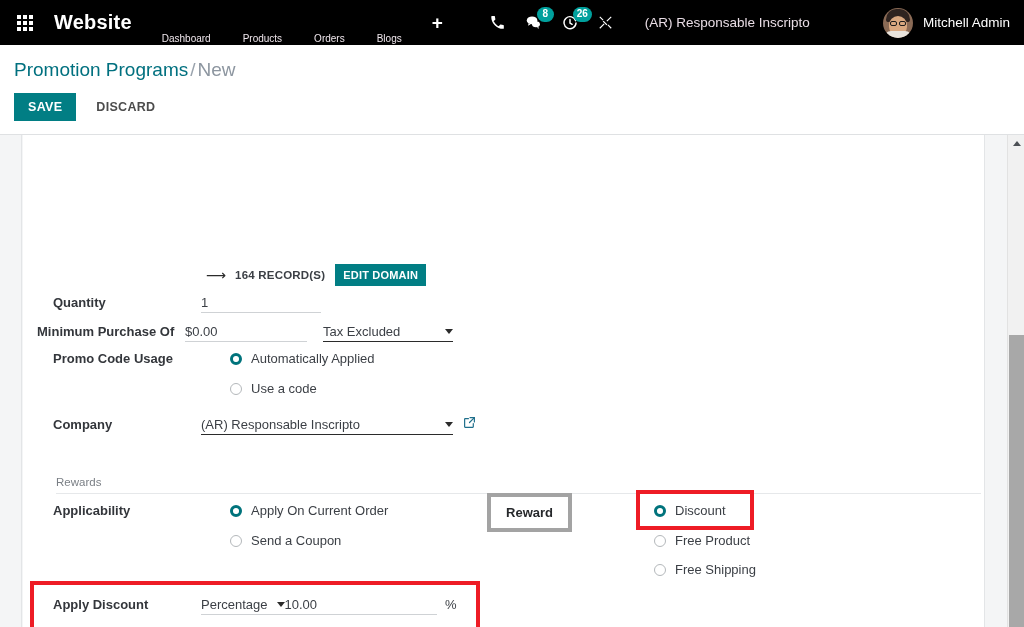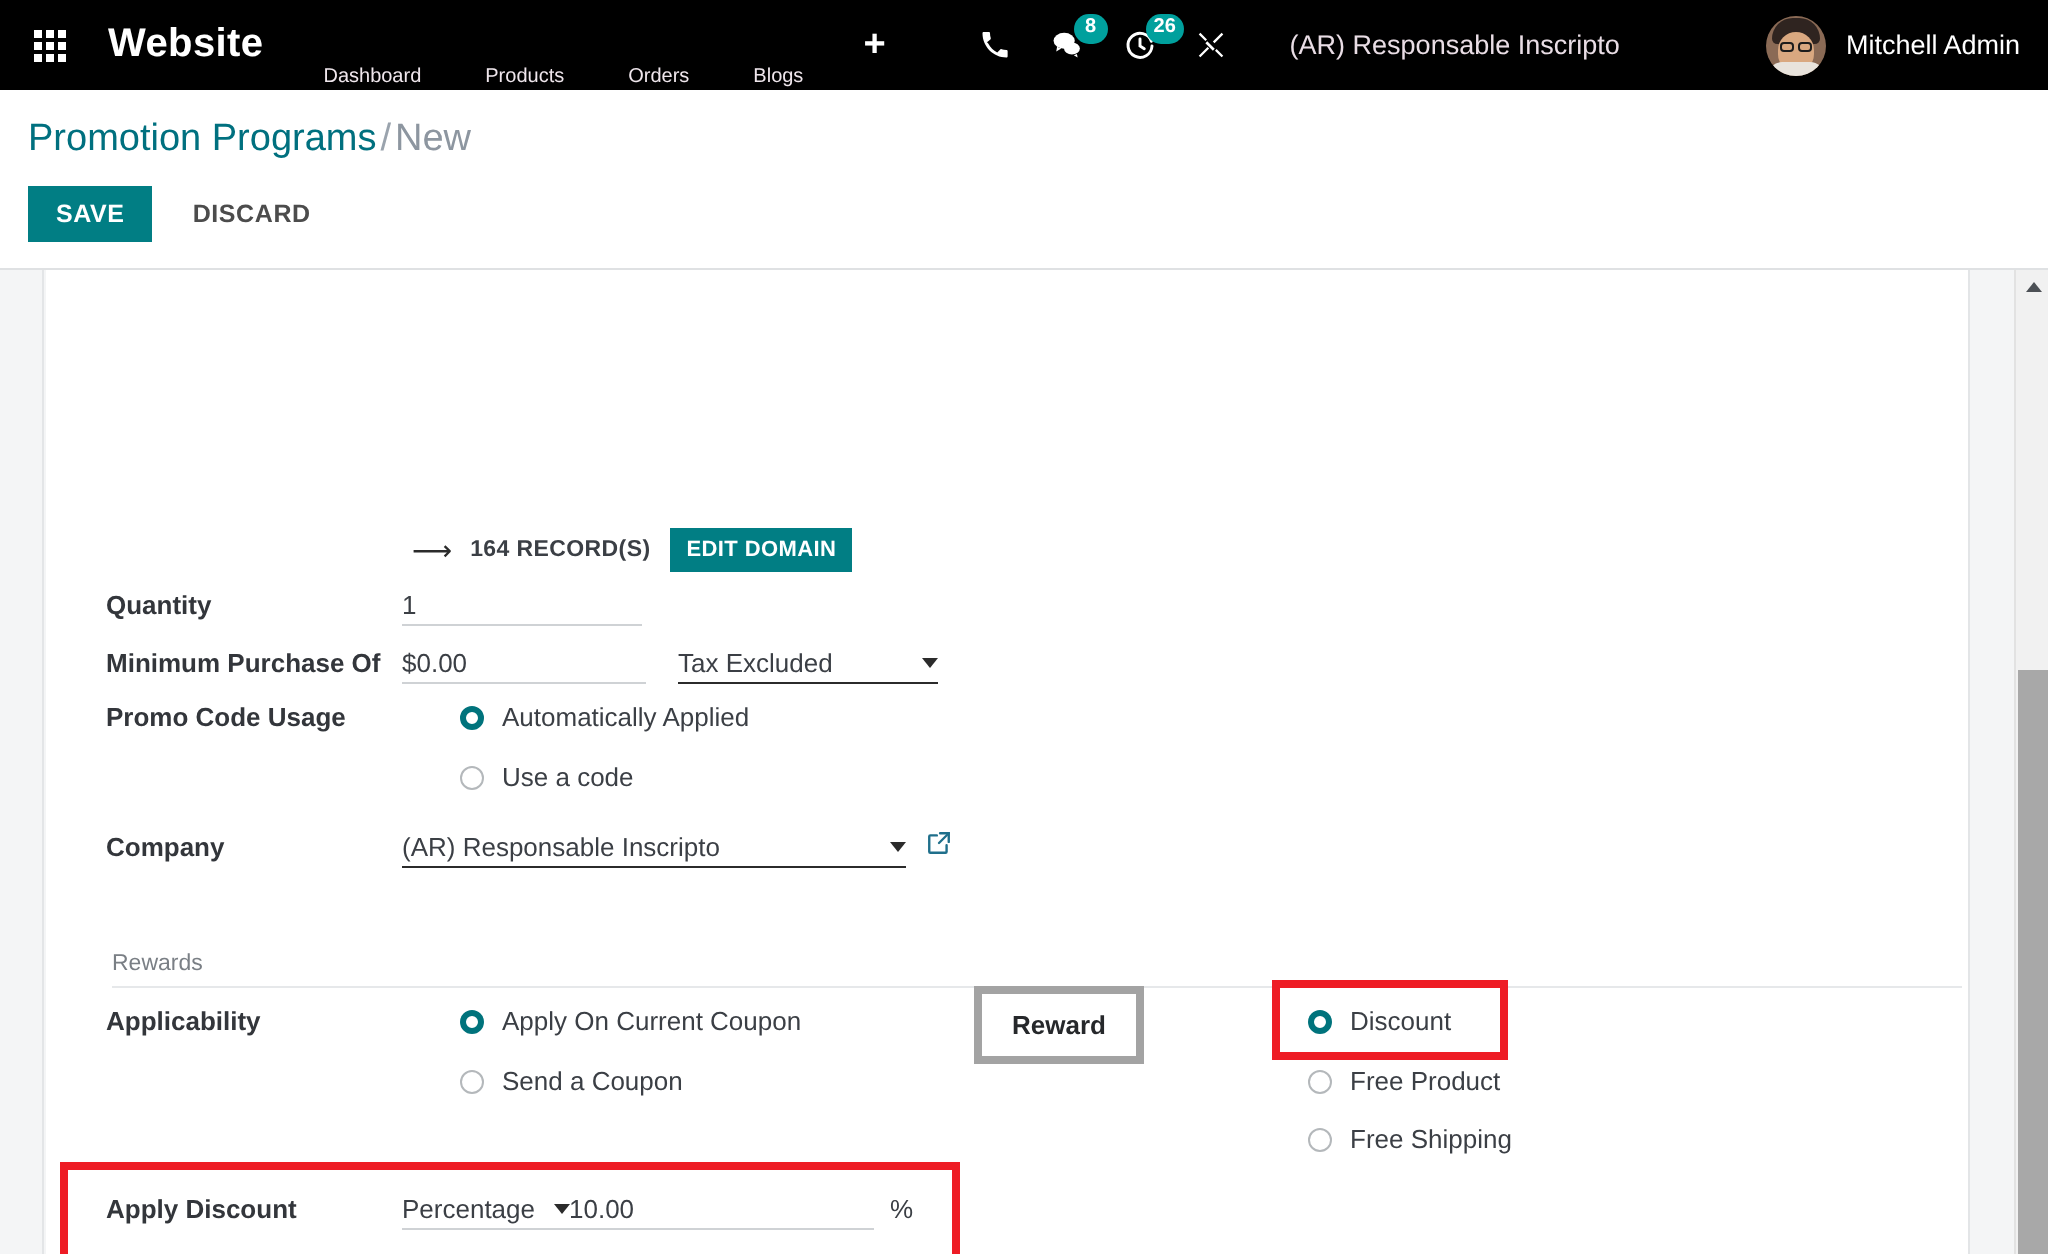--- a/index.html
+++ b/index.html
@@ -451,21 +451,21 @@
         <span class="arrow-ico">⟶</span>
         <span class="rec-count">164 RECORD(S)</span>
         <button class="btn-editdomain">EDIT DOMAIN</button>
       </div>
 
       <div class="row" style="left:30px; top:160px;">
         <span class="lbl">Quantity</span>
         <span class="underline val" style="width:120px;">1</span>
       </div>
 
-      <div class="row" style="left:30px; top:189px;">
+      <div class="row" style="left:14px; top:189px;">
         <span class="lbl">Minimum Purchase Of</span>
         <span class="underline val" style="width:122px;">$0.00</span>
         <span class="underline-dark" style="width:130px; margin-left:16px; display:flex; justify-content:space-between; align-items:center;">
           <span class="val">Tax Excluded</span>
           <span class="caret"></span>
         </span>
       </div>
 
       <div class="row" style="left:30px; top:216px;">
         <span class="lbl">Promo Code Usage</span>
@@ -495,21 +495,21 @@
       </div>
 
       <div class="sec-title" style="left:33px; top:341px;">Rewards</div>
       <div class="sec-rule" style="left:33px; top:358px; width:925px;"></div>
 
       <div class="row" style="left:30px; top:368px;">
         <span class="lbl">Applicability</span>
       </div>
       <div class="radio-line" style="left:207px; top:368px;">
         <span class="radio on"></span>
-        <span class="rtxt">Apply On Current Coupon</span>
+        <span class="rtxt">Apply On Current Order</span>
       </div>
       <div class="radio-line" style="left:207px; top:398px;">
         <span class="radio"></span>
         <span class="rtxt">Send a Coupon</span>
       </div>
 
       <div class="radio-line" style="left:631px; top:368px;">
         <span class="radio on"></span>
         <span class="rtxt">Discount</span>
       </div>

